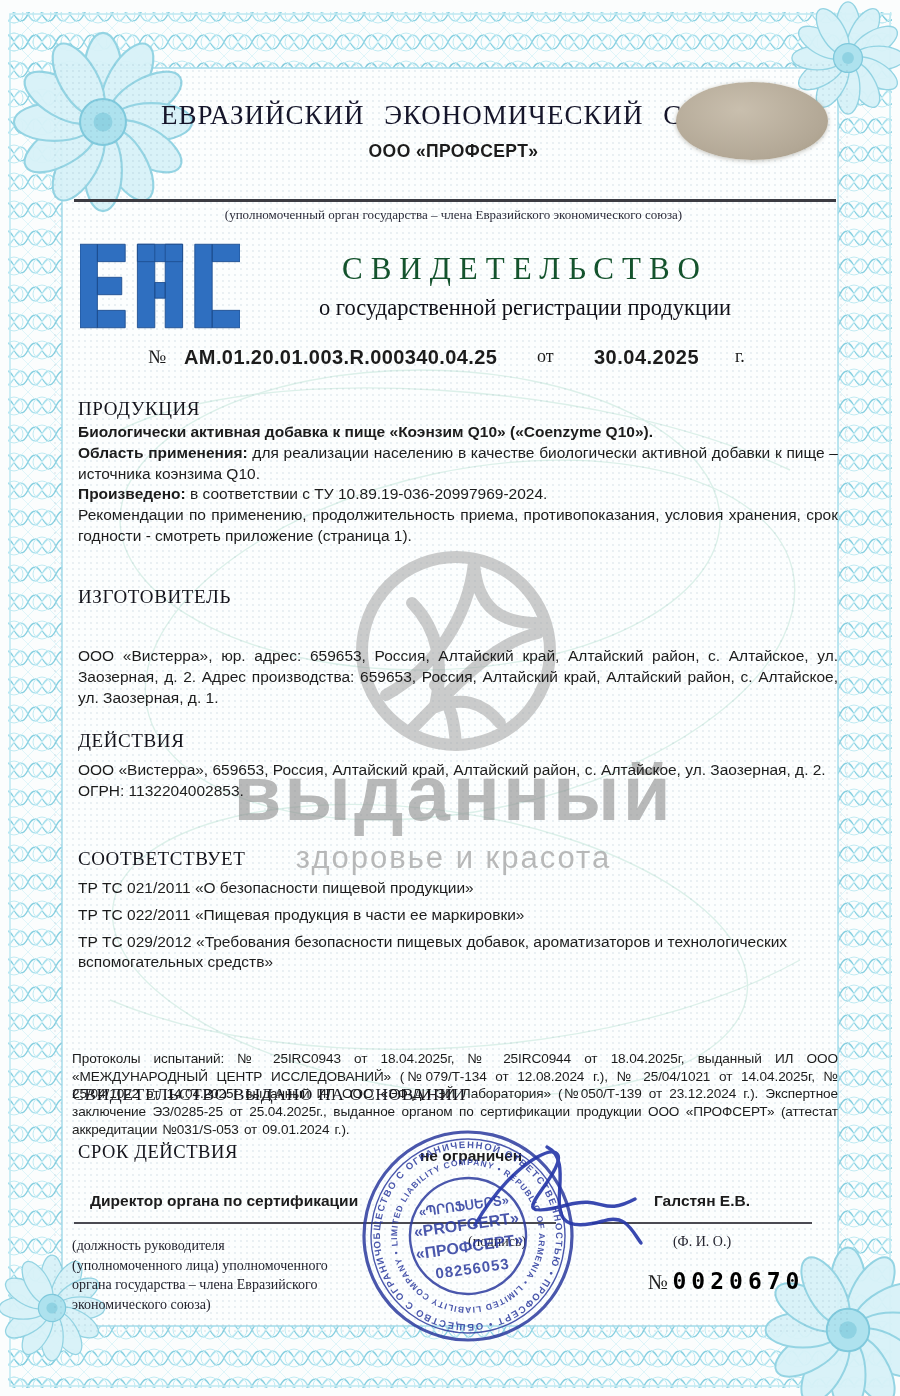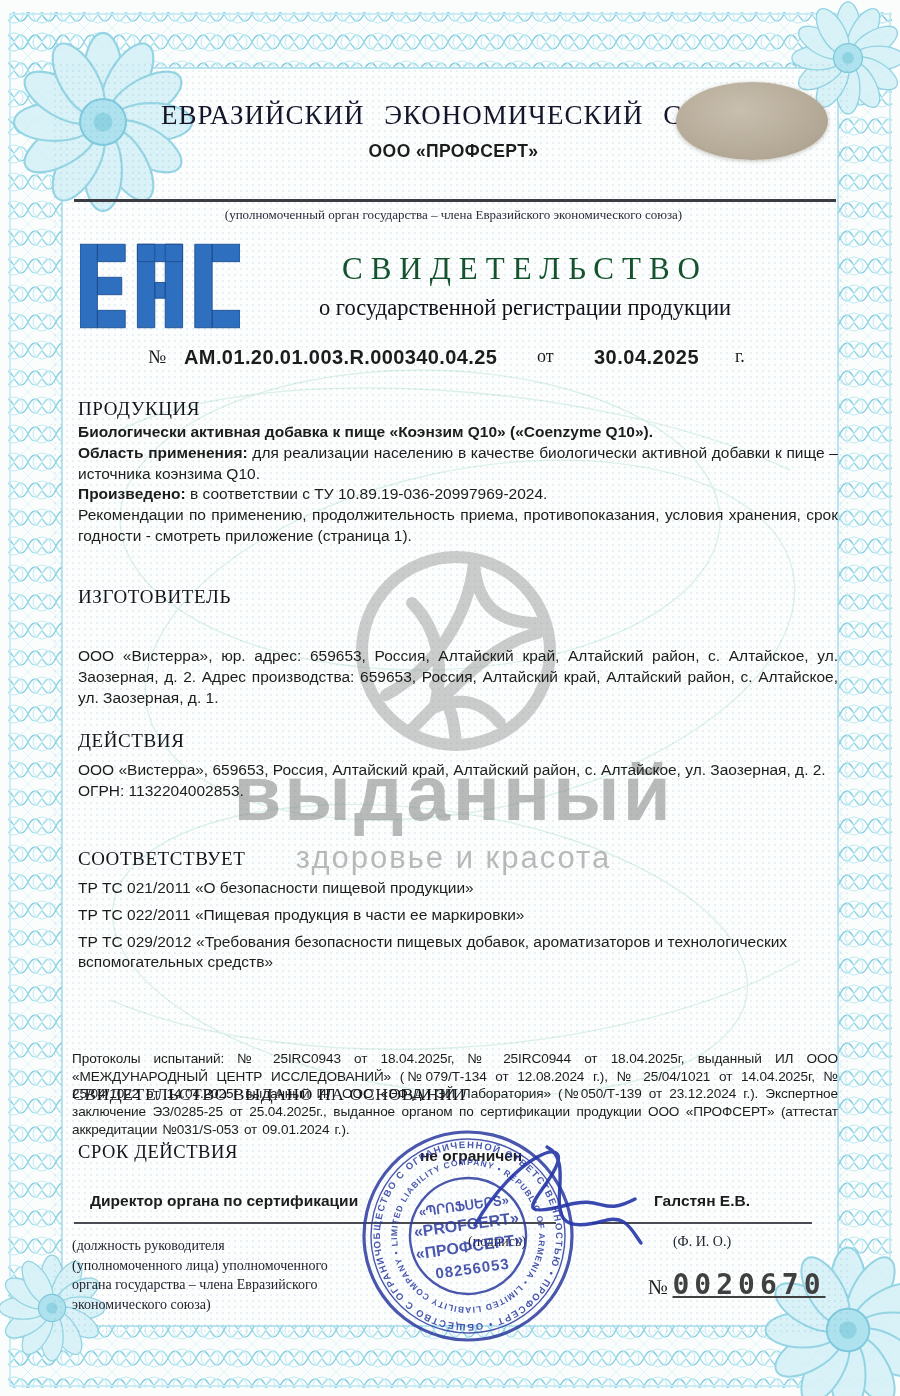--- a/index.html
+++ b/index.html
@@ -38,21 +38,21 @@
   .basisbody{font-size:13.6px;line-height:1.3;text-align:justify;letter-spacing:-.1px;word-spacing:1.5px;}
   .sigline{height:1.6px;background:#4a4a52;}
   .note{font-family:"Liberation Serif",serif;font-size:14px;color:#23232e;line-height:1.4;white-space:pre-line;}
   .wm-brand{left:62px;top:748px;width:783px;text-align:center;font-size:78px;font-weight:bold;
             color:#8f8f8f;opacity:.62;letter-spacing:3px;z-index:1;}
   .wm-tag{left:62px;top:840px;width:783px;text-align:center;font-size:31px;color:#9c9c9c;opacity:.7;
           letter-spacing:2px;z-index:1;}
   .z2{z-index:2;} .z5{z-index:5;}
   .valitext{font-weight:bold;font-size:15.5px;}
   .docnum-sign{font-size:21px;}
-  .docnum-val{font-size:28px;font-weight:bold;letter-spacing:5px;color:#404040;text-decoration:underline;}
+  .docnum-val{font-size:23px;font-weight:bold;letter-spacing:5px;color:#000000;}
 </style>
 </head>
 <body>
 
 <div class="page">
 
   <svg class="abs" width="900" height="1396" viewBox="0 0 900 1396" style="left:0;top:0;z-index:0;">
     <defs>
       <pattern id="gu" width="28" height="28" patternUnits="userSpaceOnUse">
         <path d="M0,14 q7,-14 14,0 t14,0" fill="none" stroke="#86cfe0" stroke-width="1.3"></path>

